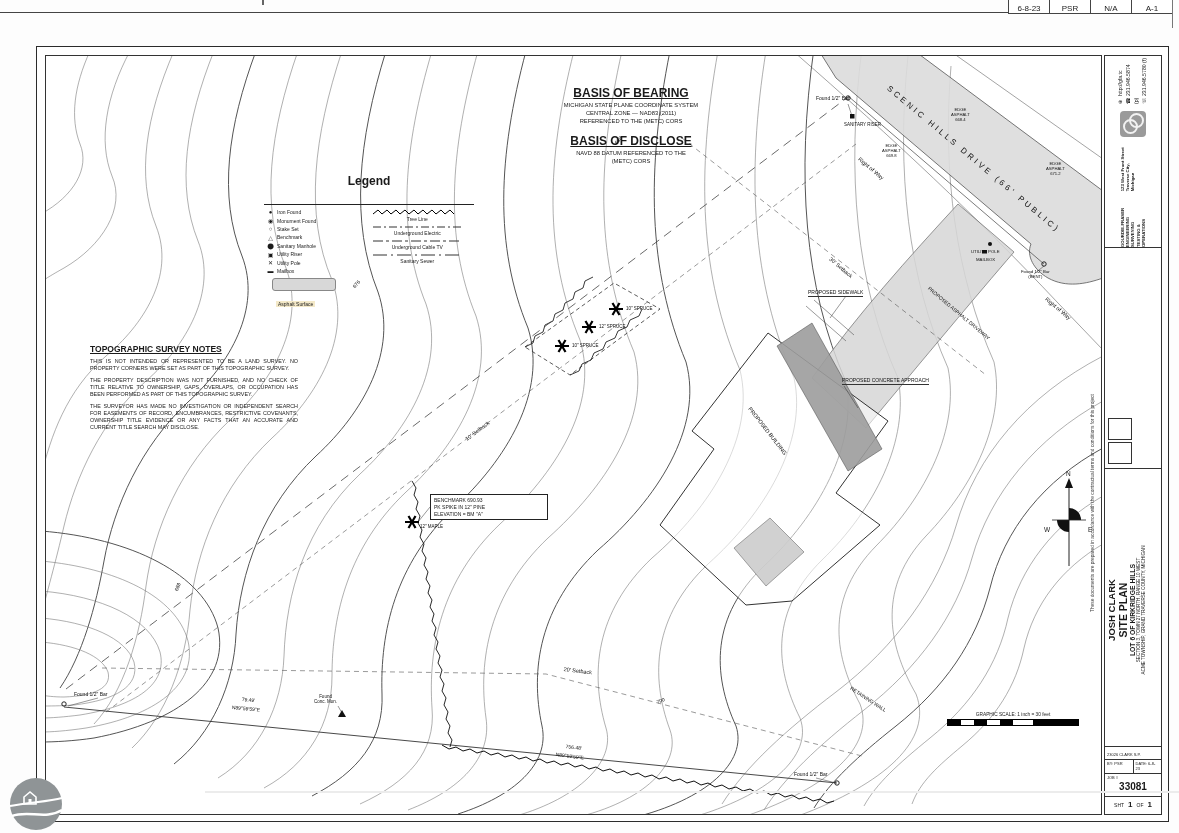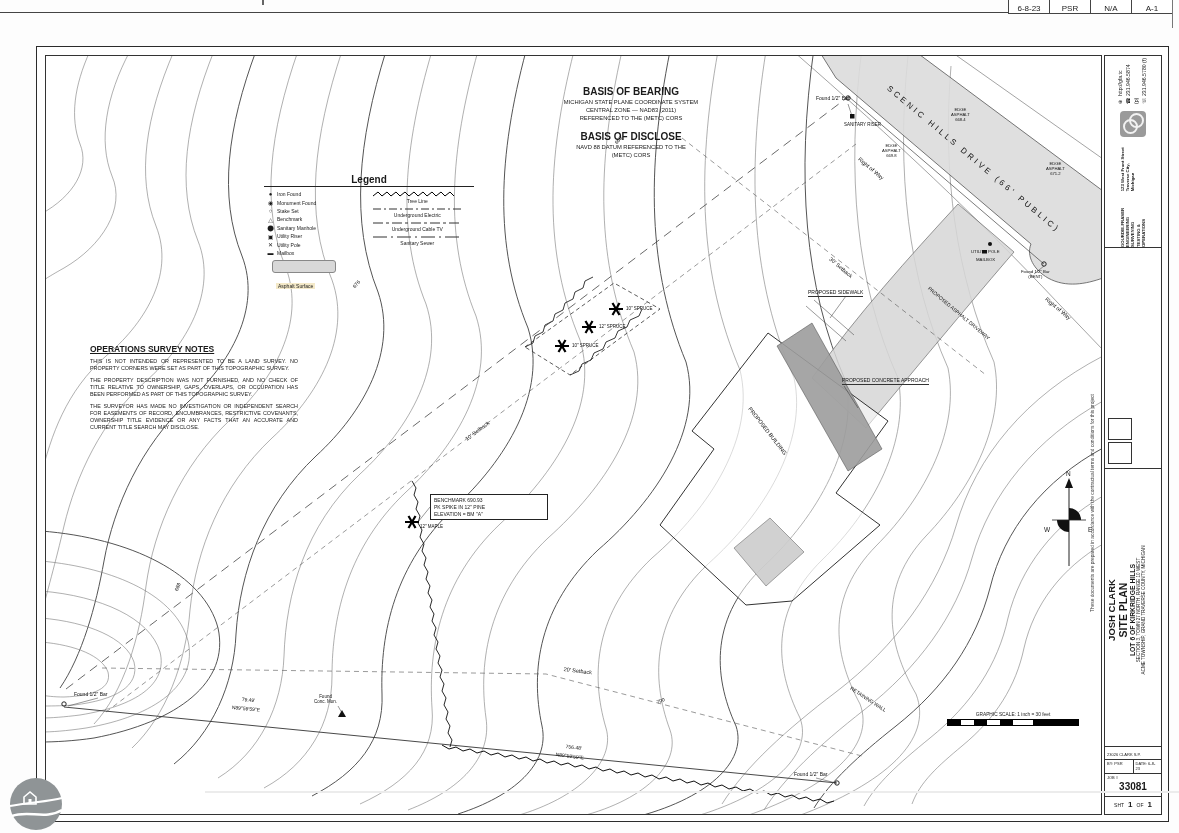--- a/index.html
+++ b/index.html
@@ -17,27 +17,27 @@
   #sheet{position:absolute;left:36px;top:46px;width:1133px;height:776px;background:#fff;
          border:1.5px solid #2b2b2b;box-sizing:border-box;}
   #plan{position:absolute;left:8px;top:8px;width:1057px;height:760px;border:1px solid #333;
         box-sizing:border-box;overflow:hidden;background:#fff;}
   
   .pl{position:absolute;font-size:6px;line-height:1.15;white-space:nowrap;color:#111;
       transform-origin:0 0;}
   .ctr{text-align:center;}
   
   #basis{position:absolute;left:470px;top:30px;width:230px;text-align:center;}
-  #basis h3{margin:0 0 2px 0;font-size:10px;}
+  #basis h3{margin:0 0 2px 0;font-size:12px;text-decoration:underline;}
   #basis div{font-size:5.8px;line-height:1.35;}
   #basis .gap{height:9px;}
   
   #legend{position:absolute;left:218px;top:118px;width:210px;}
-  #legend .ttl{text-align:center;font-size:10px;font-weight:bold;border-bottom:1px solid #222;
-               padding-bottom:1px;margin-bottom:3px;}
+  #legend .ttl{text-align:center;font-size:12px;font-weight:bold;border-bottom:1px solid #222;
+               padding-bottom:16px;margin-bottom:3px;}
   #legend .cols{display:flex;}
   #legend .lcol{width:46%;}
   #legend .rcol{width:54%;}
   #legend .pi{display:flex;align-items:center;height:8.4px;font-size:5px;}
   #legend .pi .g{width:13px;text-align:center;font-size:6px;}
   #legend .li{margin-bottom:2px;text-align:center;font-size:5px;}
   #asphalt-chip{width:62px;height:11px;background:#d8d8d8;border:0.5px solid #888;border-radius:3px;margin:3px 0 1px 8px;}
   #legend .achip-lbl{font-size:5px;margin-left:12px;background:#f4e9c8;display:inline-block;padding:0 2px;}
   
   #notes{position:absolute;left:44px;top:288px;width:208px;}
@@ -285,21 +285,21 @@
             <svg width="92" height="5">
                 <path d="M2,3 H90" stroke="#333" stroke-width="1" stroke-dasharray="14 4 2 4"></path>
               </svg>
             <div>Sanitary Sewer</div>
           </div>
         </div>
       </div>
     </div>
 
     <div id="notes">
-      <h3>OPERATIONS SURVEY NOTES</h3>
+      <h3>TOPOGRAPHIC SURVEY NOTES</h3>
       <p>THIS IS NOT INTENDED OR REPRESENTED TO BE A LAND SURVEY.  NO PROPERTY CORNERS WERE SET AS PART OF THIS TOPOGRAPHIC SURVEY.</p>
       <p>THE PROPERTY DESCRIPTION WAS NOT FURNISHED, AND NO CHECK OF TITLE RELATIVE TO OWNERSHIP, GAPS, OVERLAPS, OR OCCUPATION HAS BEEN PERFORMED AS PART OF THIS TOPOGRAPHIC SURVEY.</p>
       <p>THE SURVEYOR HAS MADE NO INVESTIGATION OR INDEPENDENT SEARCH FOR EASEMENTS OF RECORD, ENCUMBRANCES, RESTRICTIVE COVENANTS, OWNERSHIP TITLE EVIDENCE OR ANY FACTS THAT AN ACCURATE AND CURRENT TITLE SEARCH MAY DISCLOSE.</p>
     </div>
 
     <div id="bmbox">
       <div>BENCHMARK      690.93</div>
       <div>PK SPIKE IN 12" PINE</div>
       <div>ELEVATION = BM "A"</div>
     </div>

